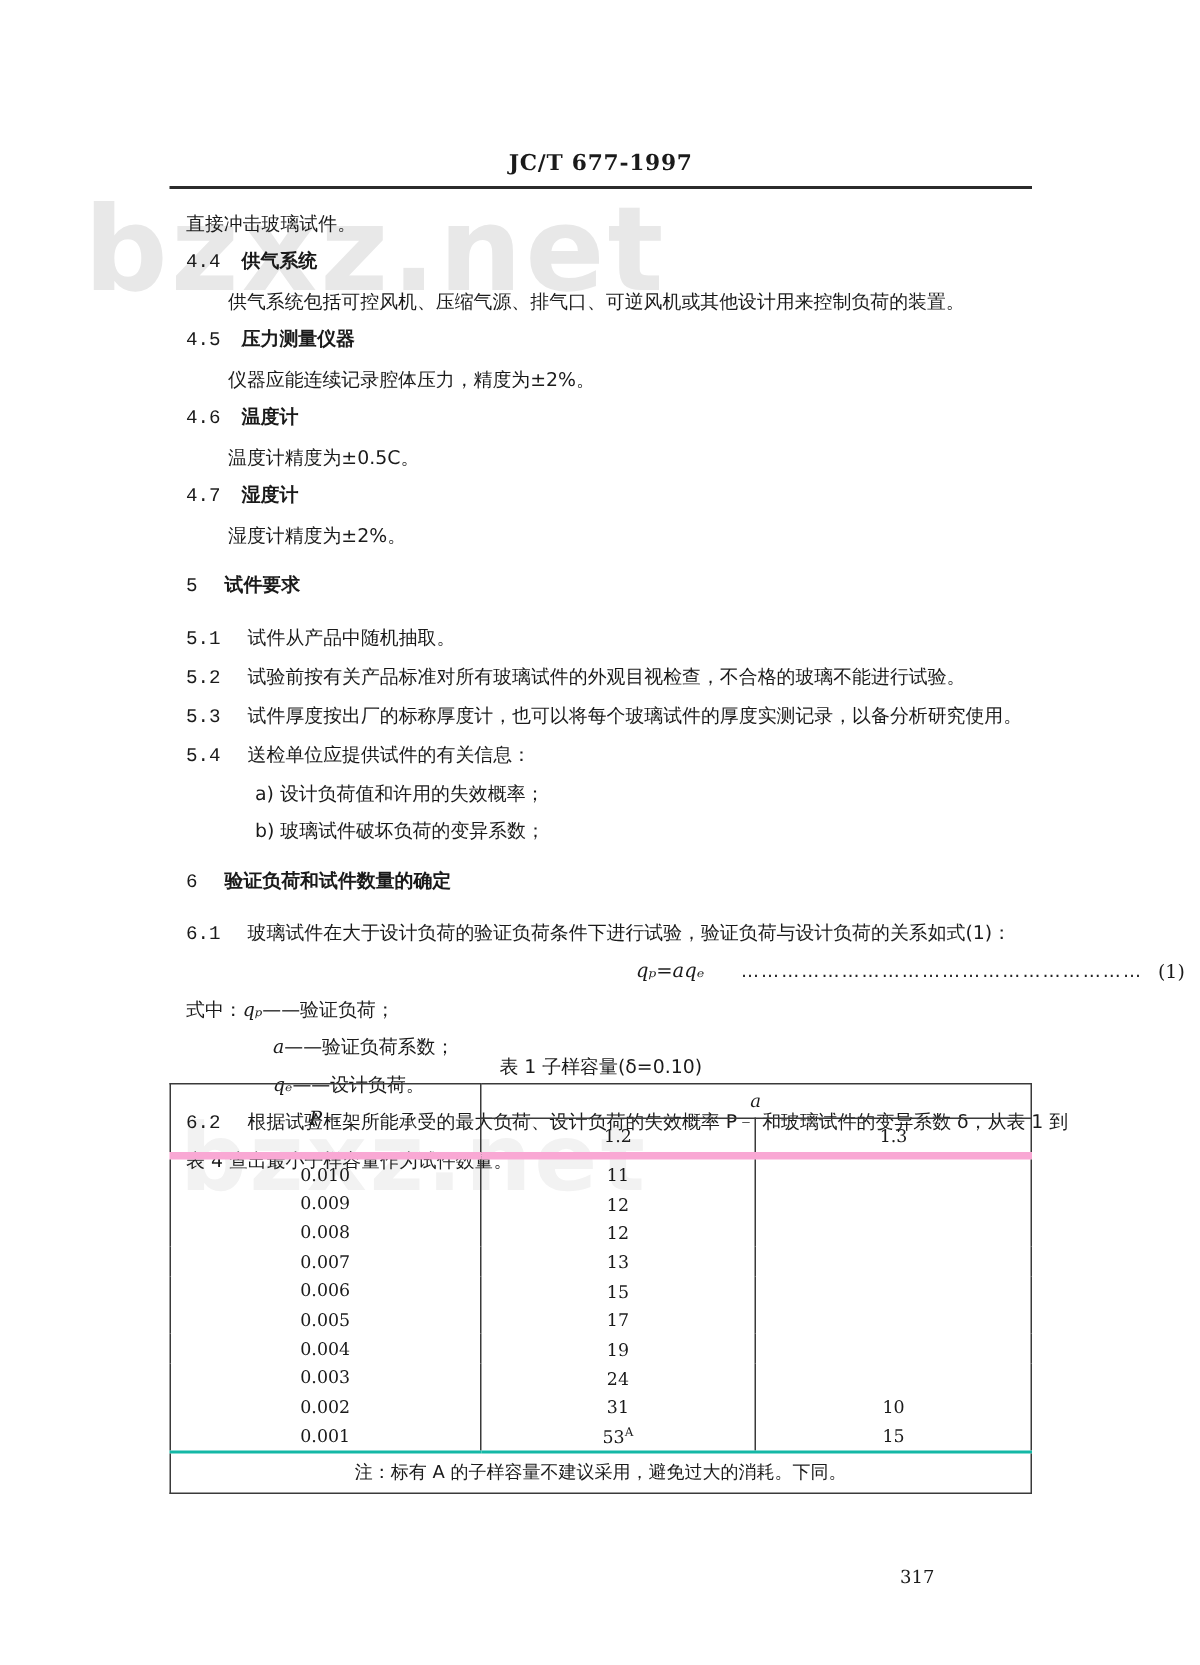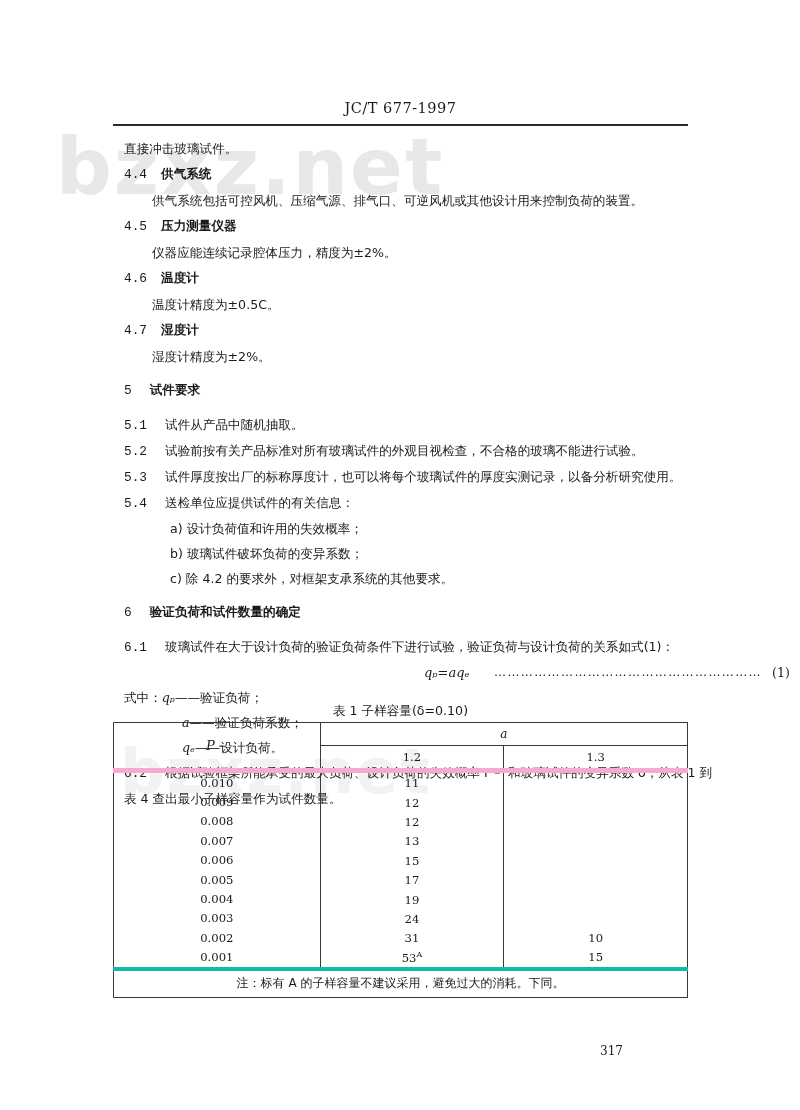--- a/index.html
+++ b/index.html
@@ -57,21 +57,21 @@
   .runhead {
     position: absolute;
     left: 113px;
     top: 100px;
     width: 575px;
     text-align: center;
     font-family: "DejaVu Serif", "Liberation Serif", serif;
     font-size: 14.5px;
     letter-spacing: 0.5px;
   }
-  .runhead .jc { font-weight: normal; }
+  .runhead .jc { font-weight: bold; }
   .headrule {
     position: absolute;
     left: 113px;
     top: 124px;
     width: 575px;
     height: 2px;
     background: #2b2b2b;
   }
   
   .body-text {
@@ -183,21 +183,21 @@
     width: 184px;
   }
   table.sample tbody td {
     height: 19.4px;
     border-left: 1px solid #3a3a3a;
     border-right: 1px solid #3a3a3a;
     border-top: none;
     border-bottom: none;
   }
   table.sample tbody tr:first-child td { border-top: 5px solid #f9a8d4; }
-  table.sample tbody tr:last-child td { border-bottom: 4px solid #14b8a6; }
+  table.sample tbody tr:last-child td { border-bottom: 2px solid #14b8a6; }
   td.note-cell {
     height: 26px;
     text-align: left;
     padding-left: 26px;
     font-family: "DejaVu Sans", "Liberation Sans", sans-serif;
     font-size: 12px;
     border-top: 1px solid #3a3a3a;
   }
   
   .pageno {
@@ -274,21 +274,20 @@
         <span class="num">5.3</span>
         <span style="margin-left:14px">试件厚度按出厂的标称厚度计，也可以将每个玻璃试件的厚度实测记录，以备分析研究使用。</span>
       </div>
       <div class="line">
         <span class="num">5.4</span>
         <span style="margin-left:14px">送检单位应提供试件的有关信息：</span>
       </div>
 
       <div class="line ind2">a) 设计负荷值和许用的失效概率；</div>
       <div class="line ind2">b) 玻璃试件破坏负荷的变异系数；</div>
-      <div class="line ind2">c) 除 4.2 的要求外，对框架支承系统的其他要求。</div>
 
       <div class="gapsm"></div>
 
       <div class="line">
         <span class="num">6</span>
         <span class="clause-head" style="margin-left:14px">验证负荷和试件数量的确定</span>
       </div>
 
       <div class="gapsm"></div>
 

